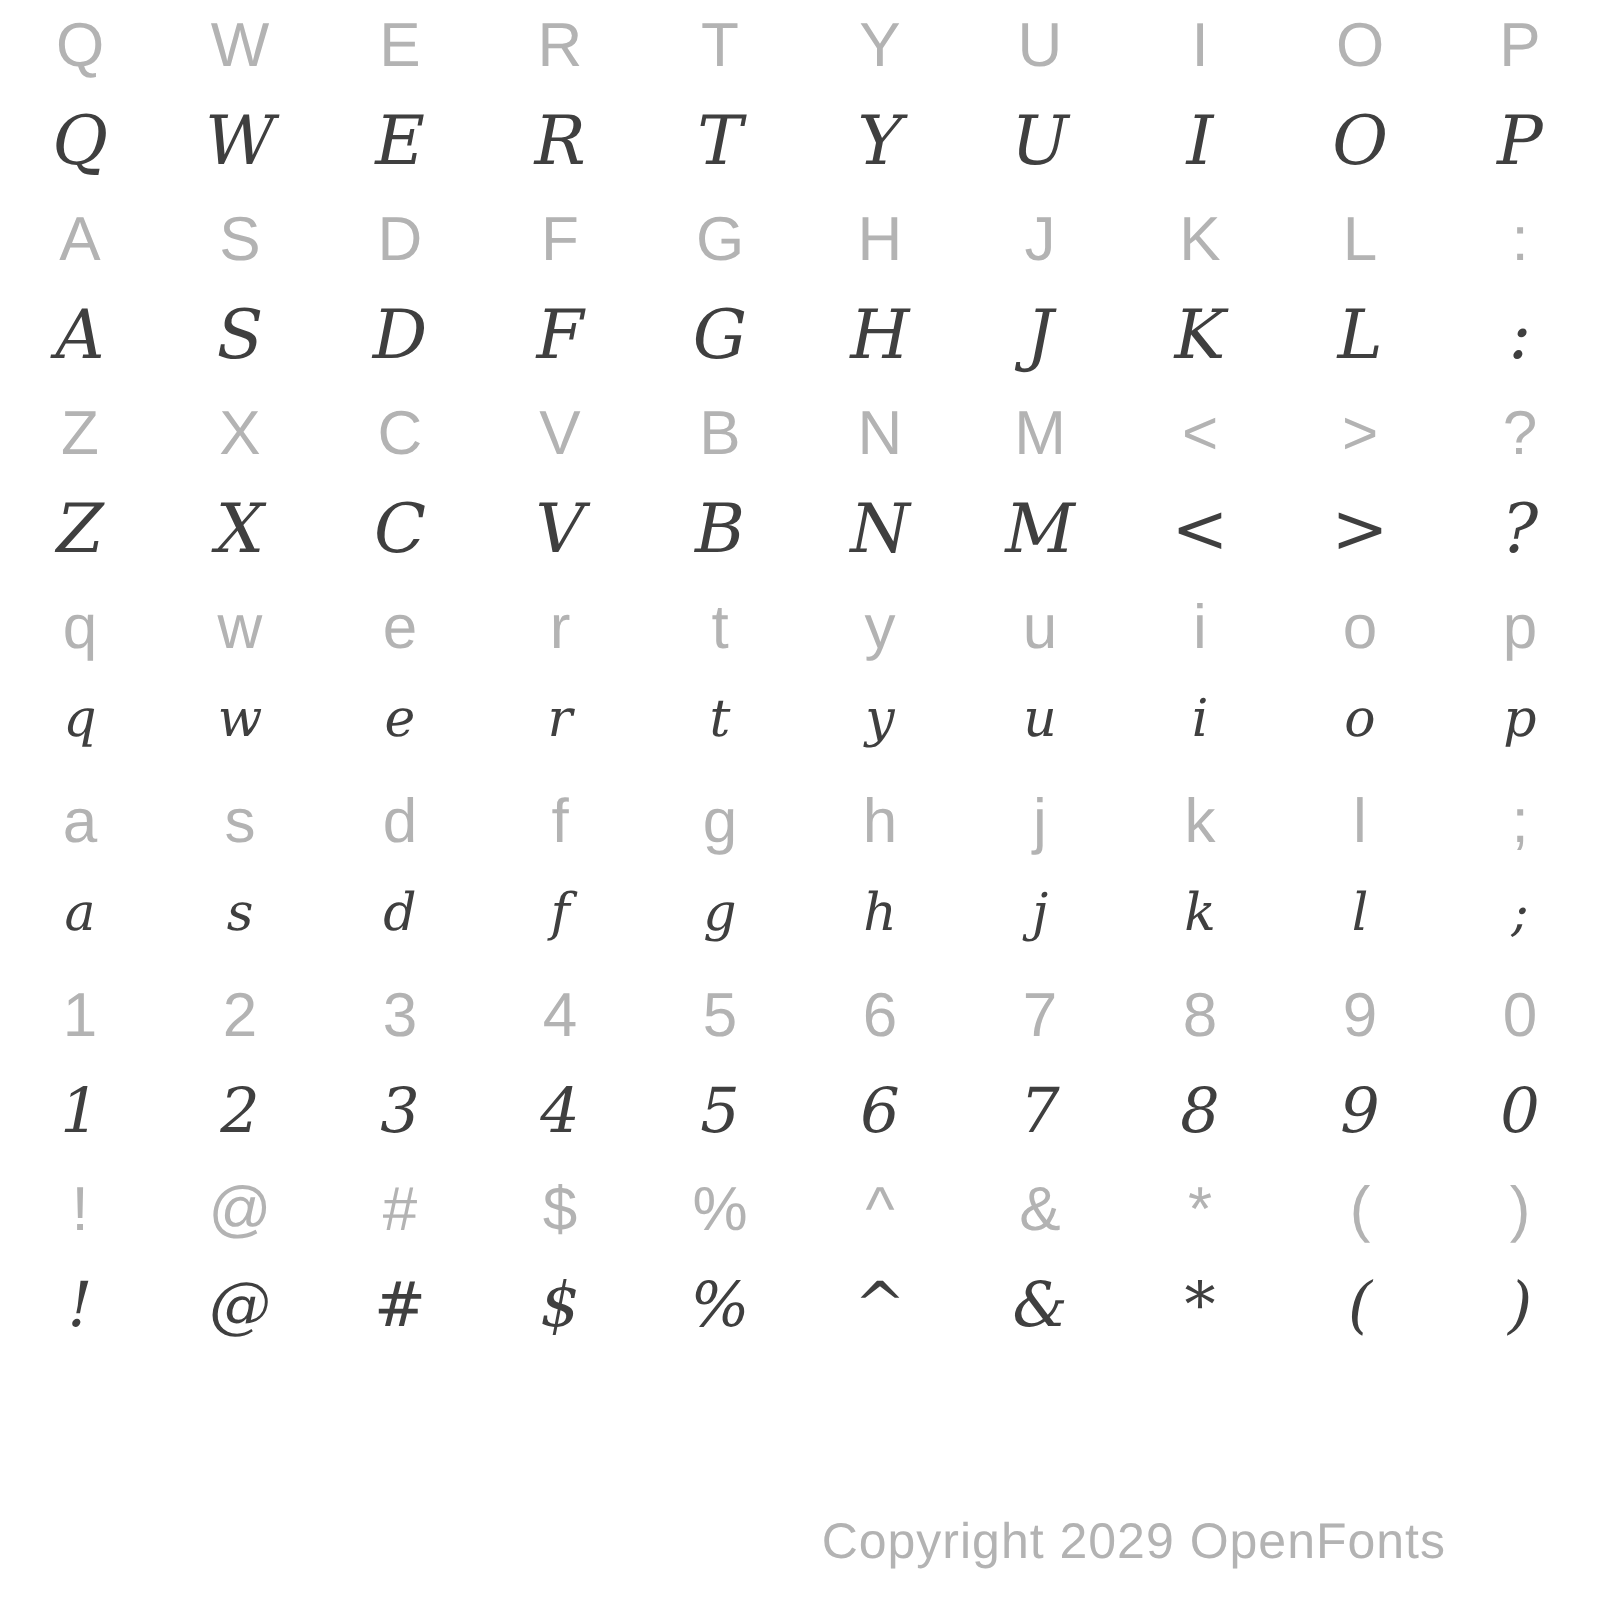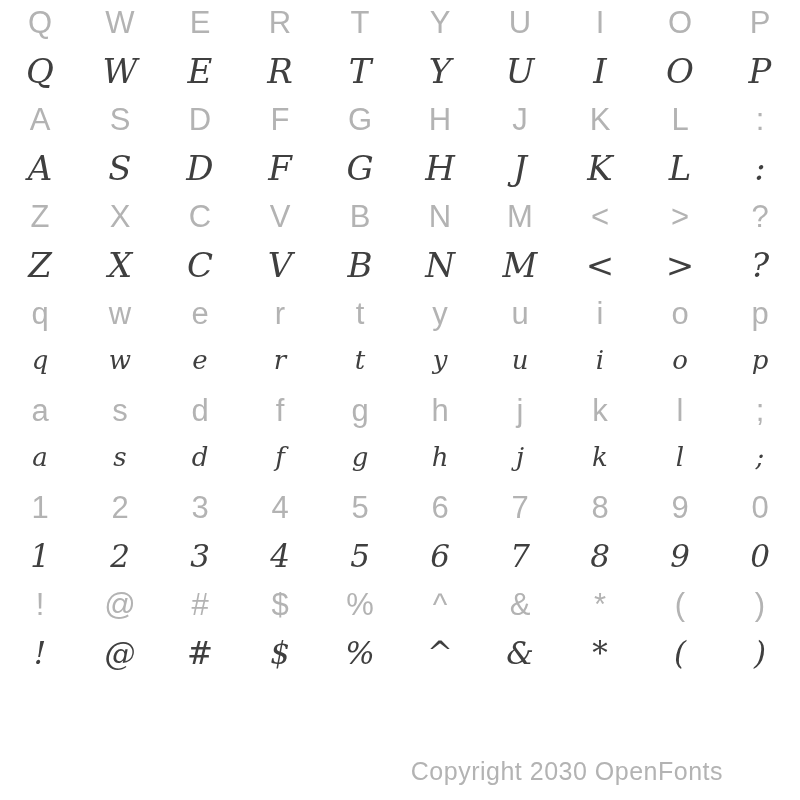--- a/index.html
+++ b/index.html
@@ -364,14 +364,14 @@
         <div class="char-cell">
           <span class="sans-char">(</span>
           <span class="script-char">(</span>
         </div>
         <div class="char-cell">
           <span class="sans-char">)</span>
           <span class="script-char">)</span>
         </div>
       </div>
     </div>
-  <div class="copyright">Copyright 2030 OpenFonts</div>
+  <div class="copyright">Copyright 2029 OpenFonts</div>
 </div>
 
 </body></html>

